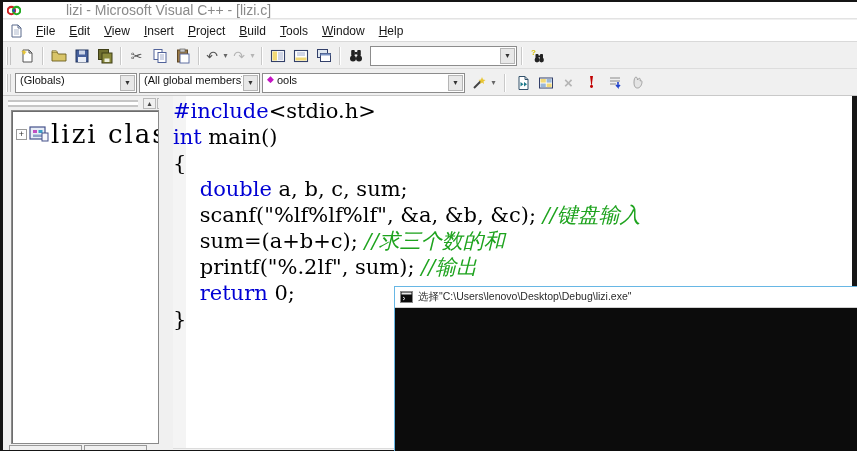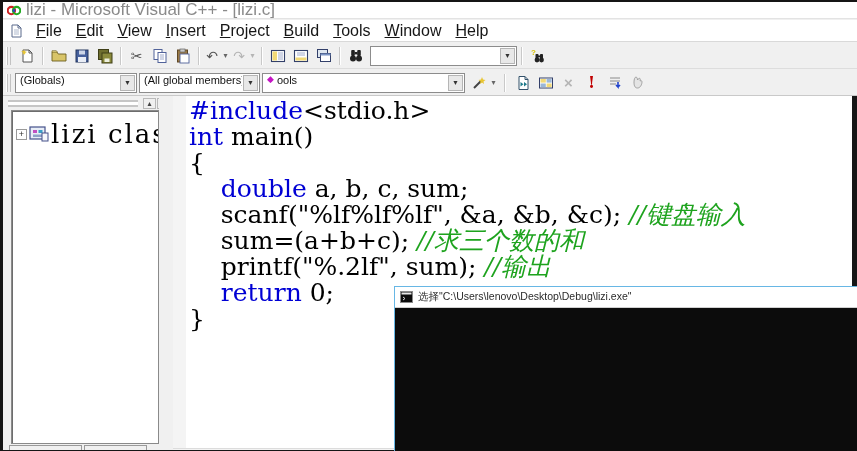--- a/index.html
+++ b/index.html
@@ -7,27 +7,27 @@
   .screen {
     position:relative; width:857px; height:451px; overflow:hidden;
     background:#f0f0f0; font-family:"Liberation Sans", sans-serif;
     border-left:3px solid #151515; border-top:2px solid #151515;
   }
   
   .titlebar { position:absolute; left:0; top:0; width:854px; height:17px;
     background:#ffffff; display:flex; align-items:center; padding-left:4px;
     border-bottom:1px solid #e3e3e3; }
   .titlebar .vc-logo { width:14px; height:13px; margin-right:5px; }
-  .titlebar .title-text { font-size:17px; color:#8a8a8a; white-space:nowrap; }
+  .titlebar .title-text { font-size:14px; color:#8a8a8a; white-space:nowrap;margin-left:40px; }
   
   .menubar { position:absolute; left:0; top:18px; width:854px; height:22px;
     background:#ffffff; display:flex; align-items:center;
     border-bottom:1px solid #d9d9d9; }
   .menubar .doc-icon { width:14px; height:14px; margin:0 6px 0 6px; }
-  .menu-item { font-size:16px; color:#161616; padding:2px 7px; white-space:nowrap; cursor:default; }
+  .menu-item { font-size:12px; color:#161616; padding:2px 7px; white-space:nowrap; cursor:default; }
   .menu-item u { text-decoration:underline; }
   
   .toolbar { position:absolute; left:0; width:854px; background:#f0f0f0;
     display:flex; align-items:center; }
   .toolbar1 { top:41px; height:26px; border-bottom:1px solid #dddddd; }
   .toolbar2 { top:68px; height:26px; border-bottom:1px solid #c9c9c9; }
   .gripper { width:5px; height:18px; margin:0 4px 0 3px;
     border-left:1px solid #ffffff; border-right:1px solid #c2c2c2;
     box-shadow:inset 1px 0 0 #c2c2c2; }
   .tb-sep { width:1px; height:18px; background:#c9c9c9; margin:0 4px; box-shadow:1px 0 0 #ffffff; }
@@ -63,22 +63,22 @@
   .classes-icon { width:20px; height:18px; margin:0 2px; flex:0 0 20px; }
   .tree-label { font-family:"DejaVu Serif", serif; font-size:26px; color:#000; letter-spacing:2px; }
   .ws-tabs { position:absolute; left:6px; top:443px; height:18px; display:flex; }
   .ws-tab { height:18px; background:#f0f0f0; border:1px solid #9a9a9a; border-bottom:none;
     display:flex; align-items:center; font-size:10px; color:#222; padding:0 6px; margin-right:2px; }
   .ws-tab .mini-icon { width:9px; height:9px; margin-right:3px; }
   .splitter { position:absolute; left:156px; top:94px; width:14px; height:357px; background:#f0f0f0; }
   
   .editor { position:absolute; left:170px; top:94px; width:679px; height:352px; background:#ffffff; overflow:hidden; }
   .sel-margin { position:absolute; left:0; top:0; width:13px; height:100%; background:#f4f4f4; }
-  .code { position:absolute; left:16px; top:2px; font-family:"DejaVu Serif", serif;
-    font-size:25px; line-height:26px; white-space:pre; color:#000; }
+  .code { position:absolute; left:0; top:2px; font-family:"DejaVu Serif", serif;
+    font-size:21px; line-height:26px; white-space:pre; color:#000; }
   .code .kw { color:var(--kw,#0000d4); }
   .code .cm { color:var(--cm,#1ea31e);font-style:italic; }
   .hscroll-hint { position:absolute; left:170px; top:446px; width:221px; height:5px;
     background:#f3f3f3; border-top:1px solid #dcdcdc; }
   .right-edge { position:absolute; left:849px; top:94px; width:8px; height:190px; background:#161616; }
   .bottom-edge { position:absolute; left:0; top:448px; width:391px; height:3px; background:#151515; }
   
   .console-win { position:absolute; left:391px; top:284px; width:466px; height:167px;
     border-left:1px solid var(--accent,#67b7e5); border-top:1px solid var(--accent,#67b7e5);
     background:var(--console-bg,#0c0c0c); }

